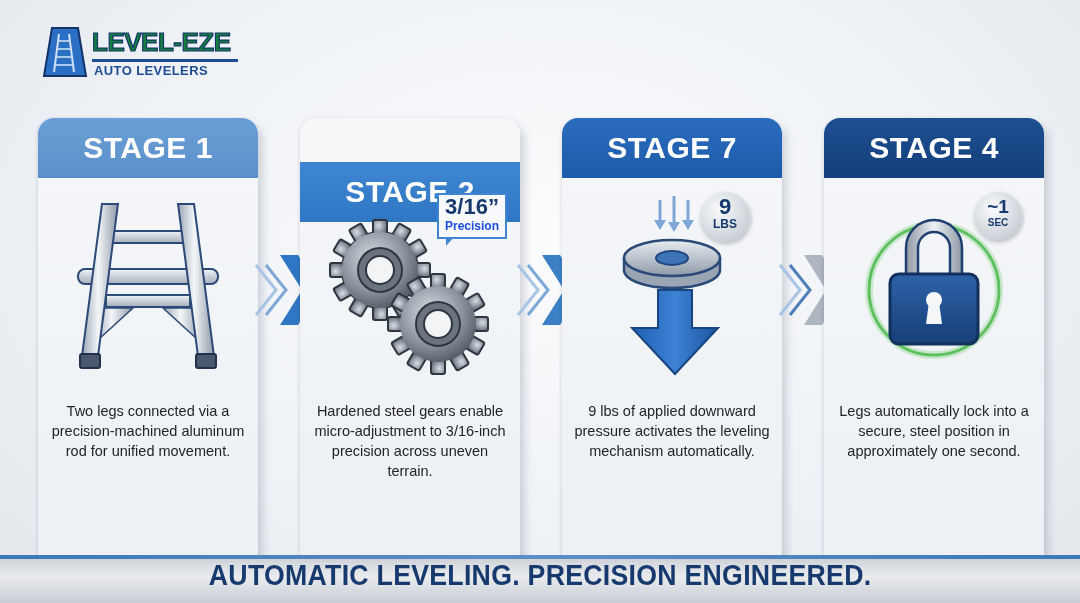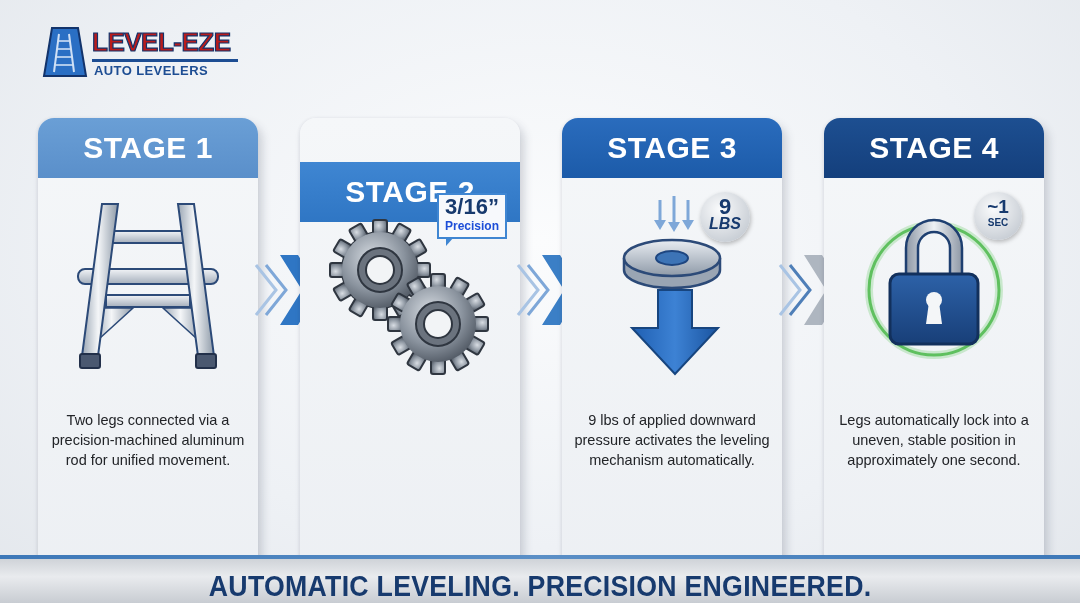--- a/index.html
+++ b/index.html
@@ -8,21 +8,21 @@
     position: relative;
     font-family: "Liberation Sans", "DejaVu Sans", sans-serif;
     background: radial-gradient(ellipse at 50% 40%, #fbfcfd 0%, #eef1f5 60%, #e3e7ec 100%);
   }
   
   .logo { position: absolute; left: 40px; top: 26px; width: 200px; height: 56px; }
   .logo-mark { position: absolute; left: 2px; top: 0; width: 46px; height: 52px; }
   .logo-title {
     position: absolute; left: 52px; top: 2px;
     font-weight: 900; font-size: 26px; letter-spacing: -0.5px;
-    color: #b91c1c; font-style: normal;
+    color: #15803d; font-style: normal;
     -webkit-text-stroke: 1.2px #12336b;
     line-height: 28px;
   }
   .logo-bar { position: absolute; left: 52px; top: 33px; width: 146px; height: 3px; background: #1d4d93; }
   .logo-sub {
     position: absolute; left: 54px; top: 38px;
     font-weight: 900; font-size: 13px; letter-spacing: 0.4px;
     color: #1d4d93; line-height: 14px;
   }
   
@@ -32,36 +32,36 @@
     border-radius: 16px;
     box-shadow: 4px 6px 10px rgba(60,70,90,0.22), -1px 0 3px rgba(60,70,90,0.08);
     overflow: hidden;
   }
   .card-header {
     height: 60px; display: flex; align-items: center; justify-content: center;
     color: #ffffff; font-weight: 700; font-size: 30px; letter-spacing: 0.5px;
   }
   .card-icon { position: absolute; left: 0; top: 60px; width: 220px; height: 215px; }
   .card-desc {
-    position: absolute; left: 8px; right: 8px; top: 292px;
+    position: absolute; left: 8px; right: 8px; top: 283px;
     text-align: center; color: #222428; font-size: 14.5px; line-height: 20px;
   }
   .c1 { left: 38px; } .c1 .card-header { background: linear-gradient(180deg,#6a9fd6,#5a8fca); }
   .c2 { left: 300px; } .c2 .card-header { background: linear-gradient(180deg,#3f86d2,#2f76c4); margin-top: 44px; }
   .c3 { left: 562px; } .c3 .card-header { background: linear-gradient(180deg,#2a6cbd,#1c5ba9); }
   .c4 { left: 824px; } .c4 .card-header { background: linear-gradient(180deg,#1d4f91,#143f7c); }
   
   .connector { position: absolute; top: 245px; width: 70px; height: 90px; }
   
   .banner-line { position: absolute; left: 0; top: 555px; width: 1080px; height: 4px;
     background: linear-gradient(90deg,#3d78b8,#5b8fc6,#3d78b8); }
   .banner {
     position: absolute; left: 0; top: 559px; width: 1080px; height: 44px;
     background: linear-gradient(180deg,#cfd3d8 0%,#e9ebee 40%,#c8ccd2 100%);
-    display: flex; align-items: flex-end; justify-content: center;
+    display: flex; align-items: flex-start; justify-content: center;
   }
   .banner-text {
     font-weight: 700; font-size: 29px; color: #173a6e; letter-spacing: 0.3px;
     transform: scaleX(0.92);
   }
   .badge-text { font-family: "Liberation Sans", sans-serif; font-weight: 700; }
 </style>
 </head>
 <body>
 
@@ -168,30 +168,31 @@
       <circle r="22" fill="#6b737e" stroke="#2f3640" stroke-width="2"></circle>
       <circle r="14" fill="#f2f4f6" stroke="#2f3640" stroke-width="2"></circle>
     </g>
   </svg>
 
   <div style="position:absolute;left:137px;top:75px;width:70px;height:46px;background:#f7f9fc;border:2px solid #3f86d2;border-radius:0;text-align:center;">
     <div class="badge-text" style="font-size:22px;line-height:24px;color:#173a6e;">3/16”</div>
     <div class="badge-text" style="font-size:12px;line-height:14px;color:#1d4ed8;">Precision</div>
   </div>
   <div style="position:absolute;left:146px;top:119px;width:0;height:0;border-left:8px solid #3f86d2;border-bottom:9px solid transparent;"></div>
+  <div class="card-desc">Hardened steel gears enable micro-adjustment to 3/16-inch precision across uneven terrain.</div>
 </div>
 
 <svg class="connector" style="left:512px;" viewBox="0 0 70 90">
   <polyline points="6,20 26,45 6,70" fill="none" stroke="#a9c4e4" stroke-width="3"></polyline>
   <polyline points="16,20 36,45 16,70" fill="none" stroke="#7ea7d8" stroke-width="3"></polyline>
   <polygon points="30,10 48,10 70,45 48,80 30,80 52,45" fill="#3b7fc6"></polygon>
 </svg>
 
 <div class="card c3">
-  <div class="card-header">STAGE 3</div>
+  <div class="card-header">STAGE 7</div>
   <svg class="card-icon" viewBox="0 0 220 215">
     <defs>
       <linearGradient id="disk" x1="0" x2="0" y1="0" y2="1">
         <stop offset="0" stop-color="#e9edf2"></stop>
           <stop offset="1" stop-color="#8f9aa8"></stop>
       </linearGradient>
       <linearGradient id="blueArrow" x1="0" x2="1">
         <stop offset="0" stop-color="#1f5fb2"></stop>
           <stop offset="0.5" stop-color="#3d82d4"></stop>
           <stop offset="1" stop-color="#1a54a0"></stop>
@@ -209,21 +210,21 @@
 
     <path d="M62,80 L62,92 A48,18 0 0 0 158,92 L158,80" fill="#9aa5b3" stroke="#2c4a78" stroke-width="2.5"></path>
     <ellipse cx="110" cy="80" rx="48" ry="18" fill="url(#disk)" stroke="#2c4a78" stroke-width="2.5"></ellipse>
     <ellipse cx="110" cy="80" rx="16" ry="7" fill="#3d74b6" stroke="#1e4680" stroke-width="2"></ellipse>
 
     <polygon points="96,112 130,112 130,150 156,150 113,196 70,150 96,150" fill="url(#blueArrow)" stroke="#17457f" stroke-width="2"></polygon>
   </svg>
 
   <div style="position:absolute;left:138px;top:74px;width:50px;height:50px;border-radius:50%;background:radial-gradient(circle at 40% 35%,#fafbfc,#b9c0c9);box-shadow:1px 2px 4px rgba(0,0,0,0.25);text-align:center;padding-top:4px;">
     <div class="badge-text" style="font-size:22px;line-height:22px;color:#173a6e;">9</div>
-    <div class="badge-text" style="font-size:16px;line-height:12px;color:#173a6e;font-style:italic;">LBS</div>
+    <div class="badge-text" style="font-size:12px;line-height:12px;color:#173a6e;">LBS</div>
   </div>
   <div class="card-desc">9 lbs of applied downward pressure activates the leveling mechanism automatically.</div>
 </div>
 
 <svg class="connector" style="left:774px;" viewBox="0 0 70 90">
   <polyline points="6,20 26,45 6,70" fill="none" stroke="#a9c4e4" stroke-width="3"></polyline>
   <polyline points="16,20 36,45 16,70" fill="none" stroke="#4f7fb8" stroke-width="3"></polyline>
   <polygon points="30,10 48,10 70,45 48,80 30,80 52,45" fill="#aeb6c0"></polygon>
 </svg>
 
@@ -246,19 +247,19 @@
     <path d="M82,98 L82,70 A28,28 0 0 1 138,70 L138,98 L126,98 L126,70 A16,16 0 0 0 94,70 L94,98 Z" fill="url(#shackle)" stroke="#1e3f70" stroke-width="2.5"></path>
     <rect x="66" y="96" width="88" height="70" rx="9" fill="url(#lockBody)" stroke="#12305c" stroke-width="3"></rect>
     <circle cx="110" cy="122" r="8" fill="#f4f6f8"></circle>
     <polygon points="105,124 115,124 118,146 102,146" fill="#f4f6f8"></polygon>
   </svg>
 
   <div style="position:absolute;left:150px;top:74px;width:48px;height:48px;border-radius:50%;background:radial-gradient(circle at 40% 35%,#fafbfc,#b9c0c9);box-shadow:1px 2px 4px rgba(0,0,0,0.25);text-align:center;padding-top:5px;">
     <div class="badge-text" style="font-size:19px;line-height:20px;color:#173a6e;">~1</div>
     <div class="badge-text" style="font-size:10px;line-height:12px;color:#173a6e;text-align:center;">SEC</div>
   </div>
-  <div class="card-desc">Legs automatically lock into a uneven, stable position in approximately one second.</div>
+  <div class="card-desc">Legs automatically lock into a secure, steel position in approximately one second.</div>
 </div>
 
 <div class="banner-line"></div>
 <div class="banner">
   <div class="banner-text">AUTOMATIC LEVELING. PRECISION ENGINEERED.</div>
 </div>
 
 </body></html>

